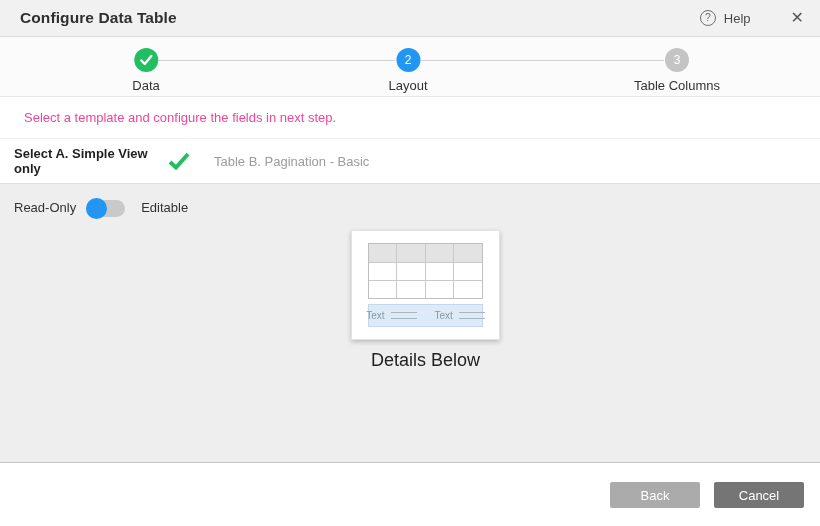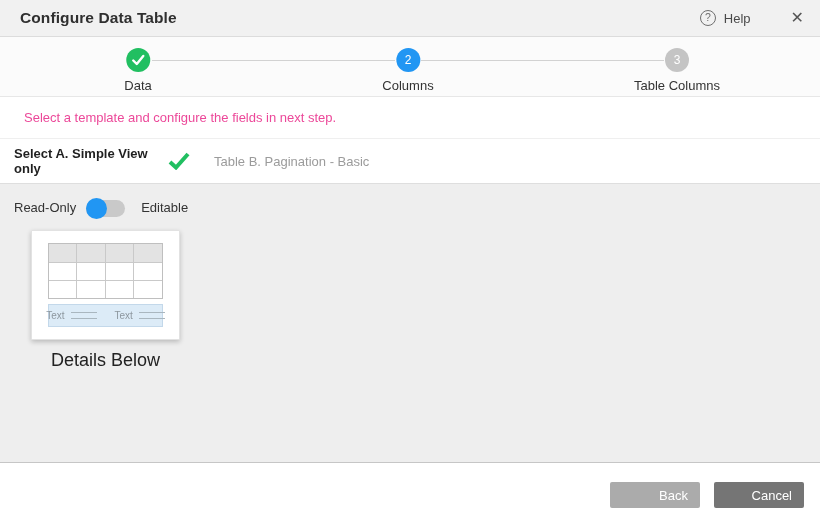--- a/index.html
+++ b/index.html
@@ -87,21 +87,21 @@
   .toggle-lbl { font-size: 13px; color: #333; }
   .switch {
     width: 39px; height: 17px; border-radius: 9px; background: #c9c9c9;
     position: relative; margin: 0 16px 0 10px; cursor: pointer;
   }
   .knob {
     width: 21px; height: 21px; border-radius: 50%; background: #2196f3;
     position: absolute; left: 0px; top: -2px;
   }
 
-  .cards-row { display: flex; padding-left: 31px; margin-top: 2px; gap: 56px; }
+  .cards-row { display: flex; padding-left: 31px; margin-top: 2px; gap: 56px; flex-direction: column; }
   .card-wrap { display: flex; flex-direction: column; align-items: center; }
   .card {
     width: 149px; height: 110px; background: #fff;
     border: 1px solid #e2e2e2; border-radius: 1px;
     box-shadow: 0 2px 5px rgba(0,0,0,0.22);
     padding: 12px 16px 0 16px; cursor: pointer;
   }
   .card.selected {
     width: 147px;
     border: 2px solid #2196f3;
@@ -131,21 +131,20 @@
   
   .footer {
     height: 63px; background: #fff;
     display: flex; justify-content: flex-end; align-items: flex-start;
     padding: 19px 16px 0 0; gap: 14px;
   }
   .btn {
     min-width: 90px; height: 26px; border: none; border-radius: 2px;
     color: #fff; font-size: 13px; font-family: inherit; cursor: pointer;
     padding: 0 12px;
-    text-align: right;
   }
   .btn-back   { background: #ababab; }
   .btn-cancel { background: #757575; }
   .btn-next   { background: #2196f3; }
 </style>
 </head>
 <body>
 
 <div class="dialog">
 
@@ -155,32 +154,32 @@
       <span class="help-icon">?</span>
       <span class="help-lbl">Help</span>
       <span class="close-icon">✕</span>
     </div>
   </div>
 
   <div class="stepper">
     <div class="connector c1"></div>
     <div class="connector c2"></div>
 
-    <div class="step" style="left:138px">
+    <div class="step" style="left:146px">
       <div class="step-circle done">
         <svg width="14" height="12" viewBox="0 0 14 12">
           <polyline points="2,6.5 5.5,10 12,2" stroke="#fff" stroke-width="2.4" fill="none" stroke-linecap="round" stroke-linejoin="round"></polyline>
         </svg>
       </div>
       <div class="step-lbl">Data</div>
     </div>
 
     <div class="step" style="left:408px">
       <div class="step-circle active">2</div>
-      <div class="step-lbl">Columns</div>
+      <div class="step-lbl">Layout</div>
     </div>
 
     <div class="step" style="left:677px">
       <div class="step-circle todo">3</div>
       <div class="step-lbl">Table Columns</div>
     </div>
   </div>
 
   <div class="hint-row">
     <span>Select a template and configure the fields in next step.</span>

